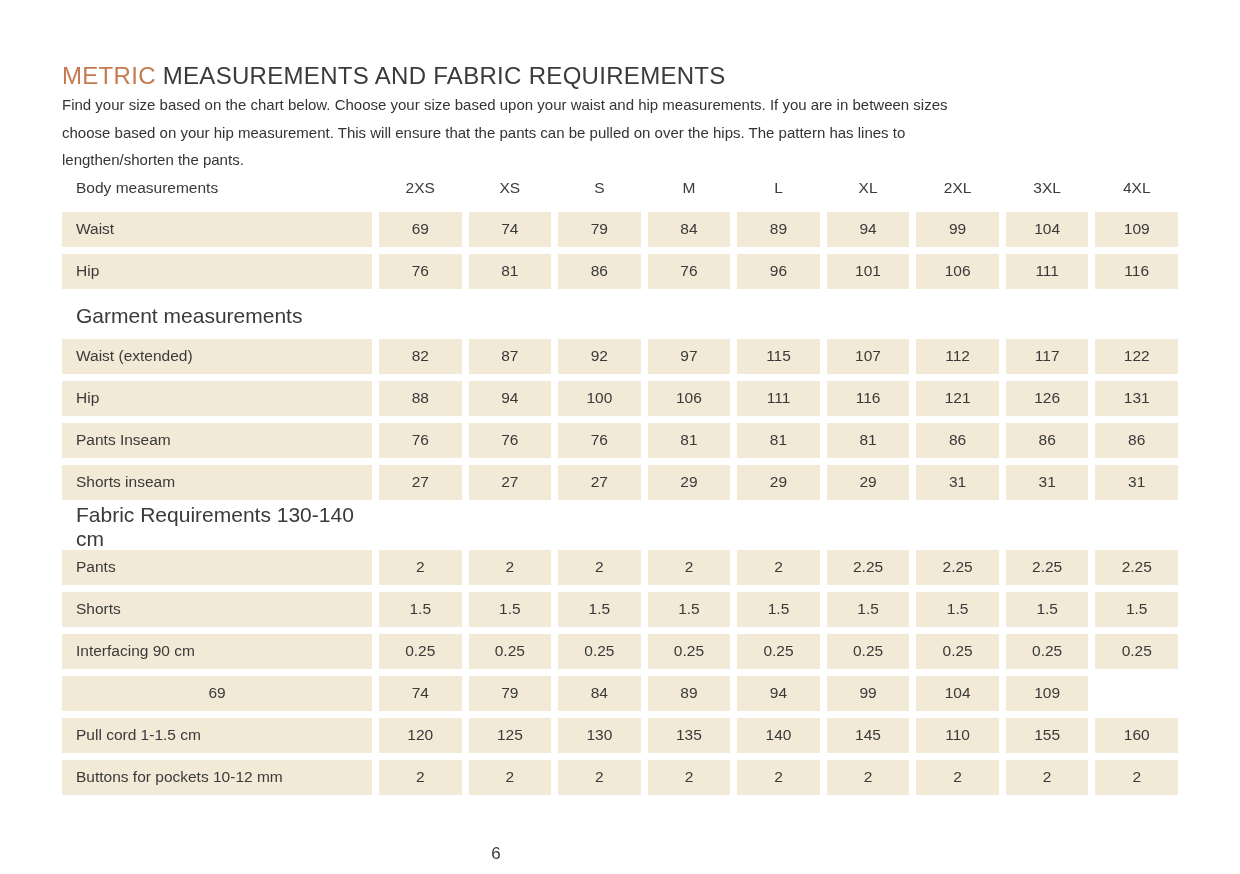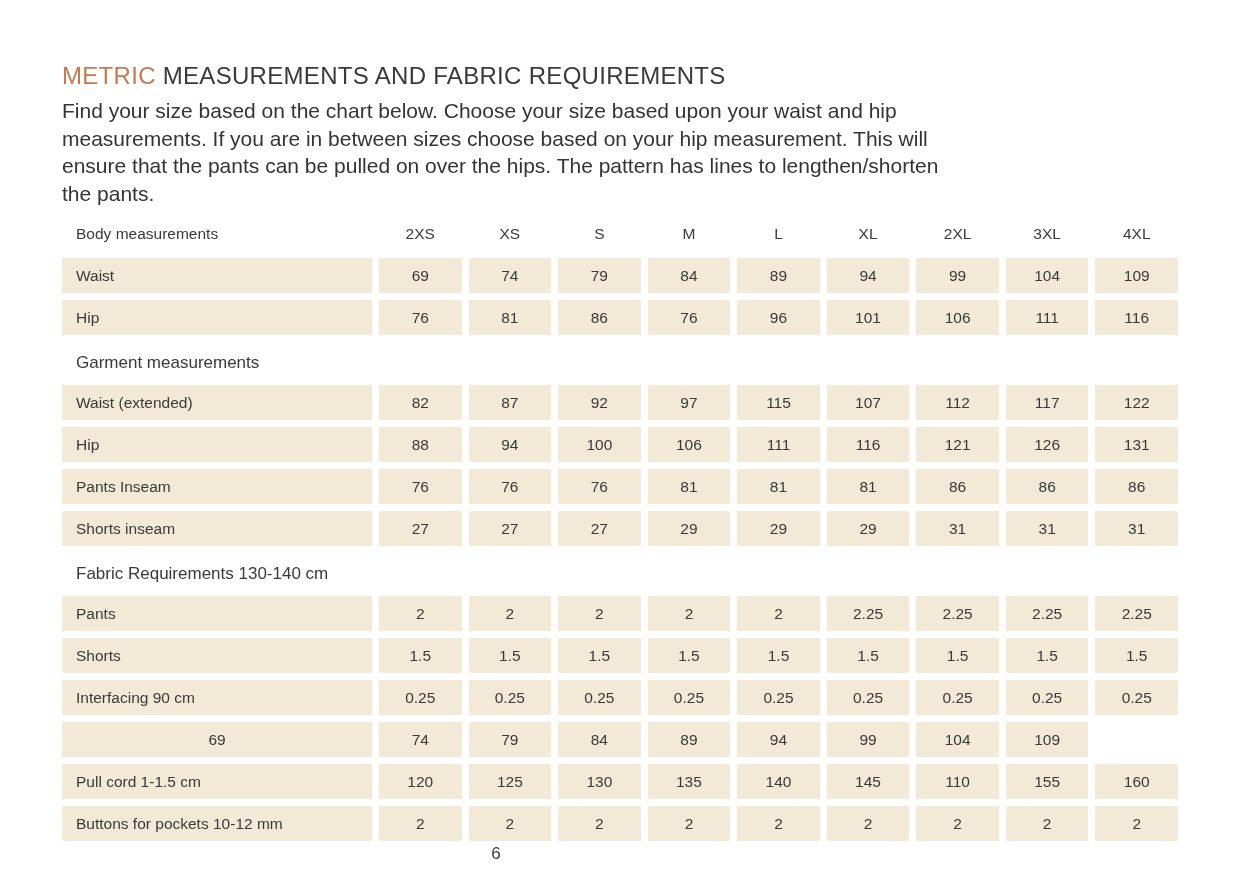--- a/index.html
+++ b/index.html
@@ -17,27 +17,27 @@
   }
   h1.title {
     font-size: 24px;
     font-weight: 500;
     letter-spacing: 0.3px;
     color: var(--text, #3a3a3a);
     line-height: 28px;
   }
   h1.title .accent { color: var(--accent, #c57a52); }
   p.intro {
-    margin-top: 7px;
-    font-size: 21px;
+    margin-top: 1px;
+    font-size: 15px;
     line-height: 27.5px;
     color: #343434;
     max-width: 1118px;
   }
-  .size-table { margin-top: 17px; width: 1116px; }
+  .size-table { margin-top: 4px; width: 1116px; }
   .row {
     display: grid;
     grid-template-columns: 310px repeat(9, 1fr);
     column-gap: 7px;
   }
   .row.data-row { margin-bottom: 7px; }
   .cell {
     background: var(--cellBg, #f2e9d7);
     height: 35px;
     display: flex;
@@ -51,21 +51,21 @@
   .row.header-row .cell {
     background: transparent;
     height: 20px;
     font-size: 15.5px;
   }
   .row.header-row .cell.label { font-weight: 400; }
   .row.section-row { margin: 17px 0 12px 0; }
   .row.section-row .cell {
     background: transparent;
     height: 21px;
-    font-size: 17px;
+    font-size: 21px;
   }
   .page-number {
     position: absolute;
     left: 0; right: 0;
     top: 844px;
     text-align: center;
     font-size: 17px;
     color: #3a3a3a;
   }
 </style>

